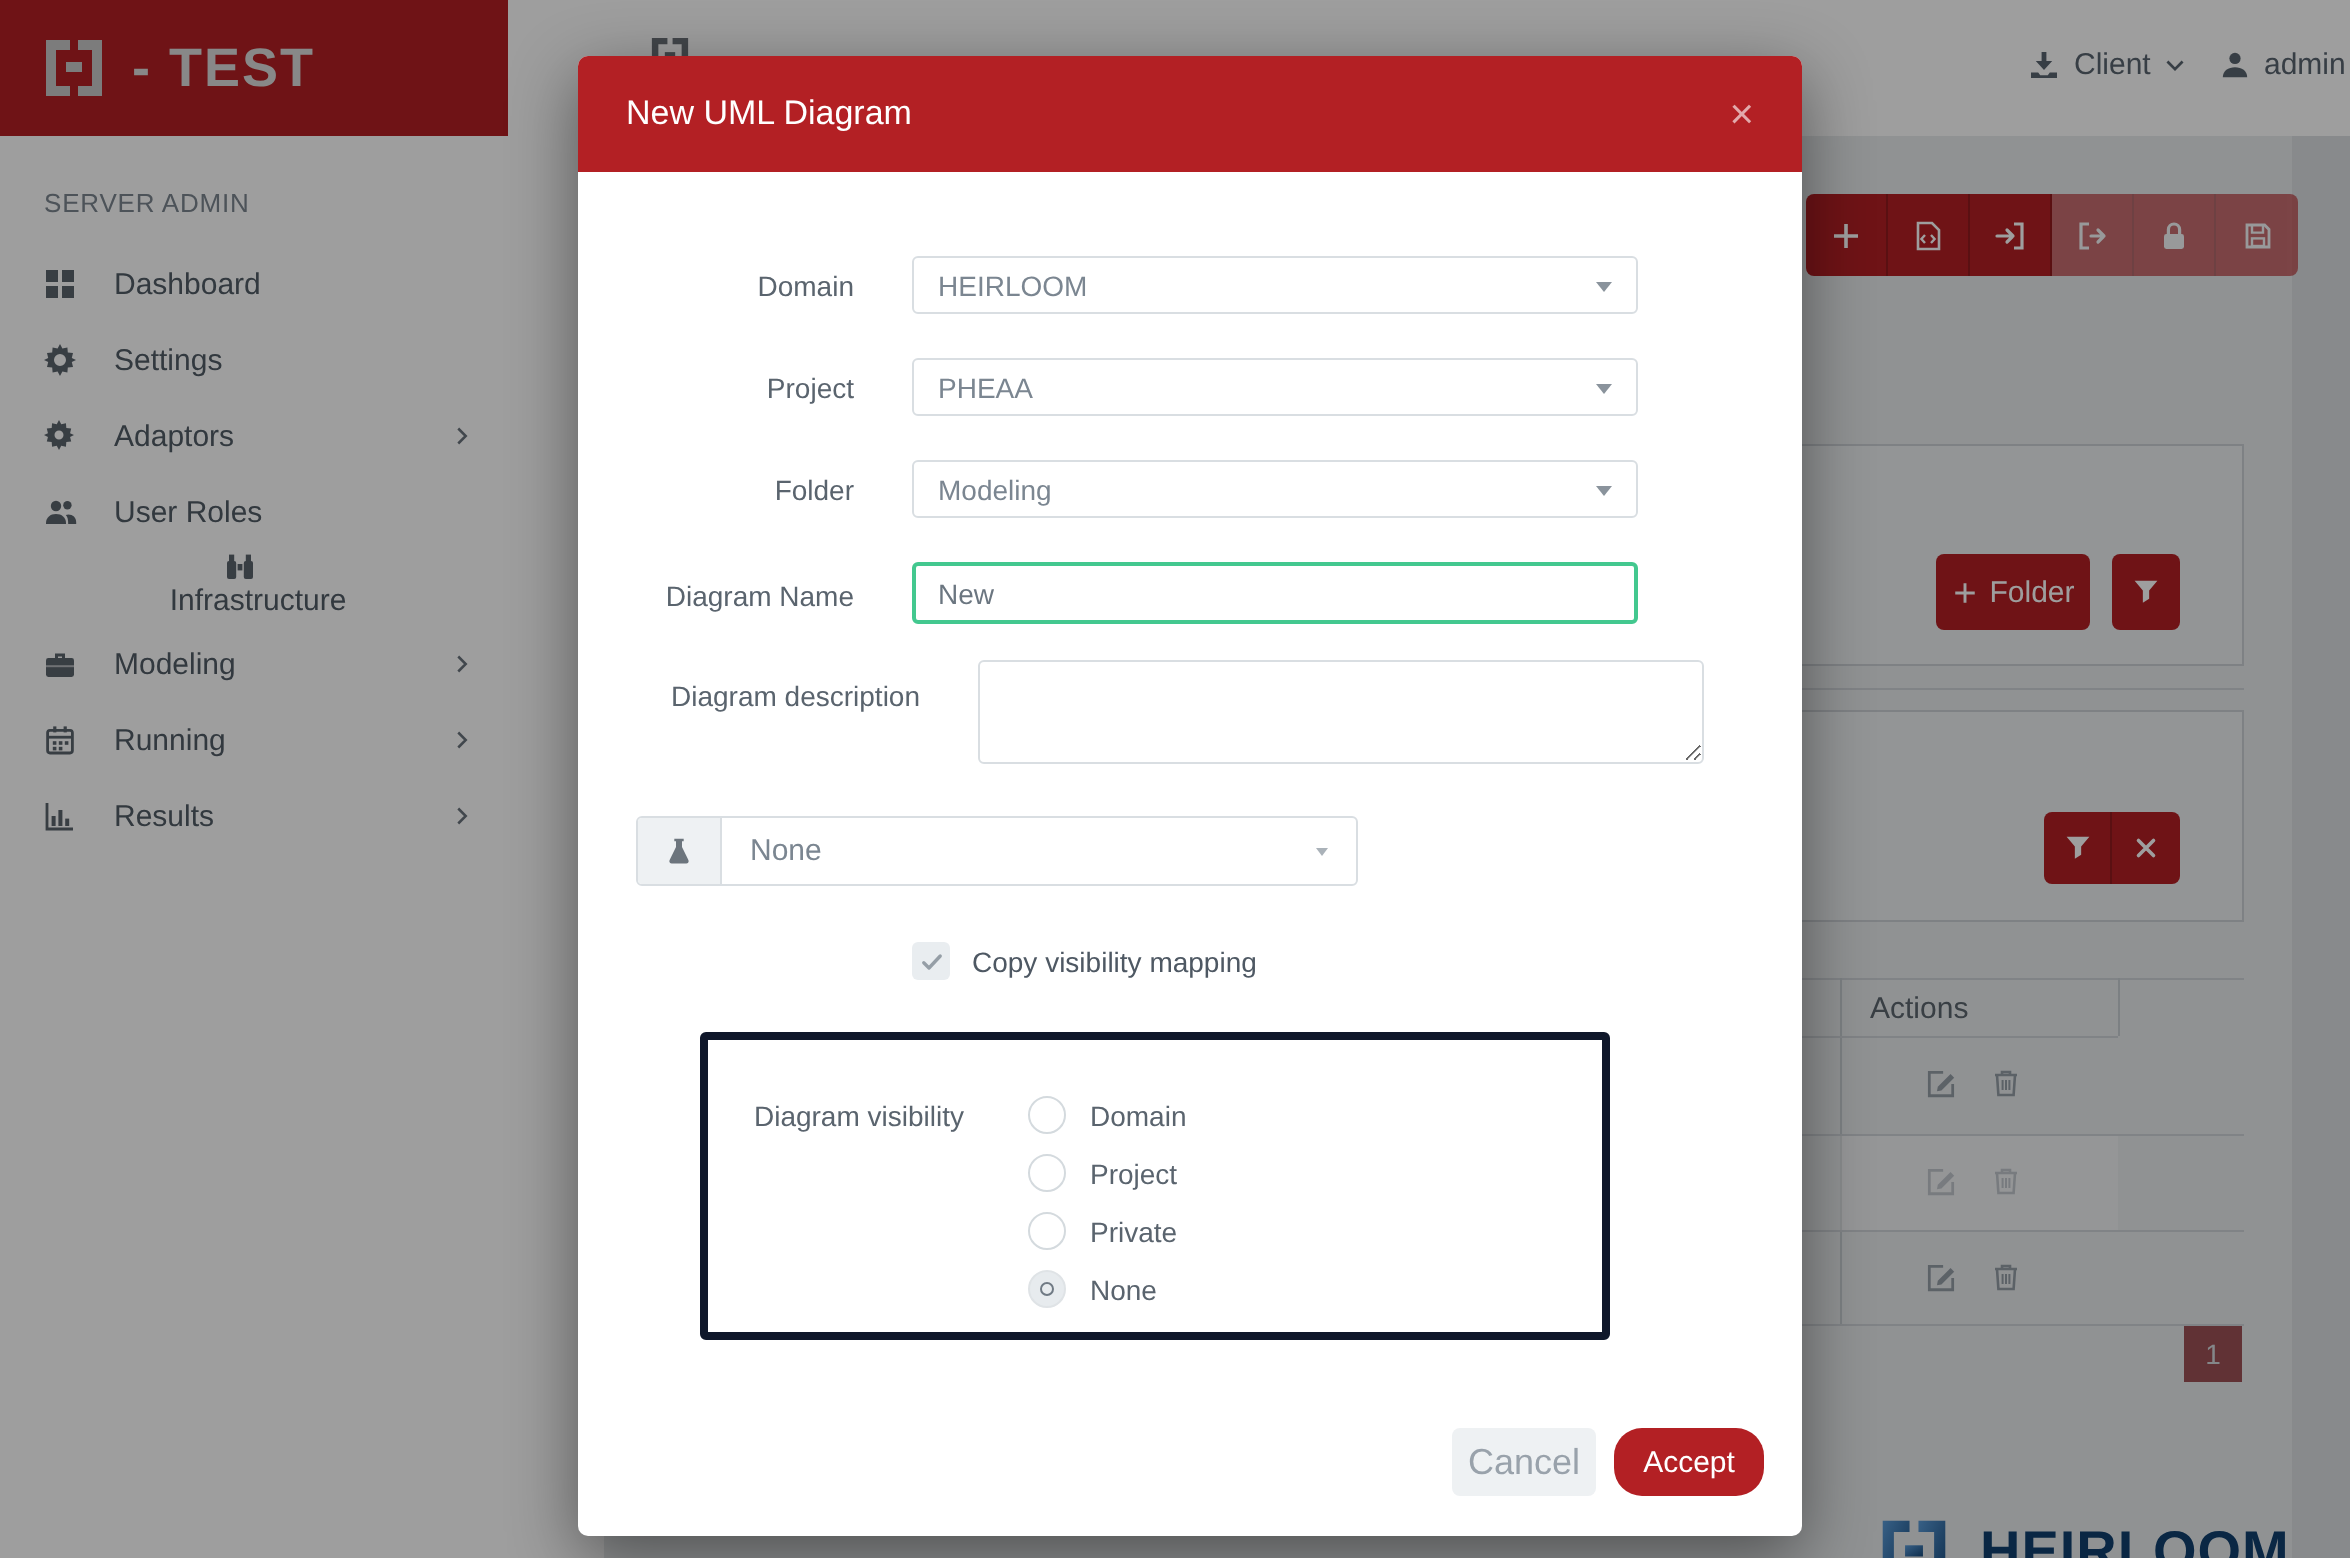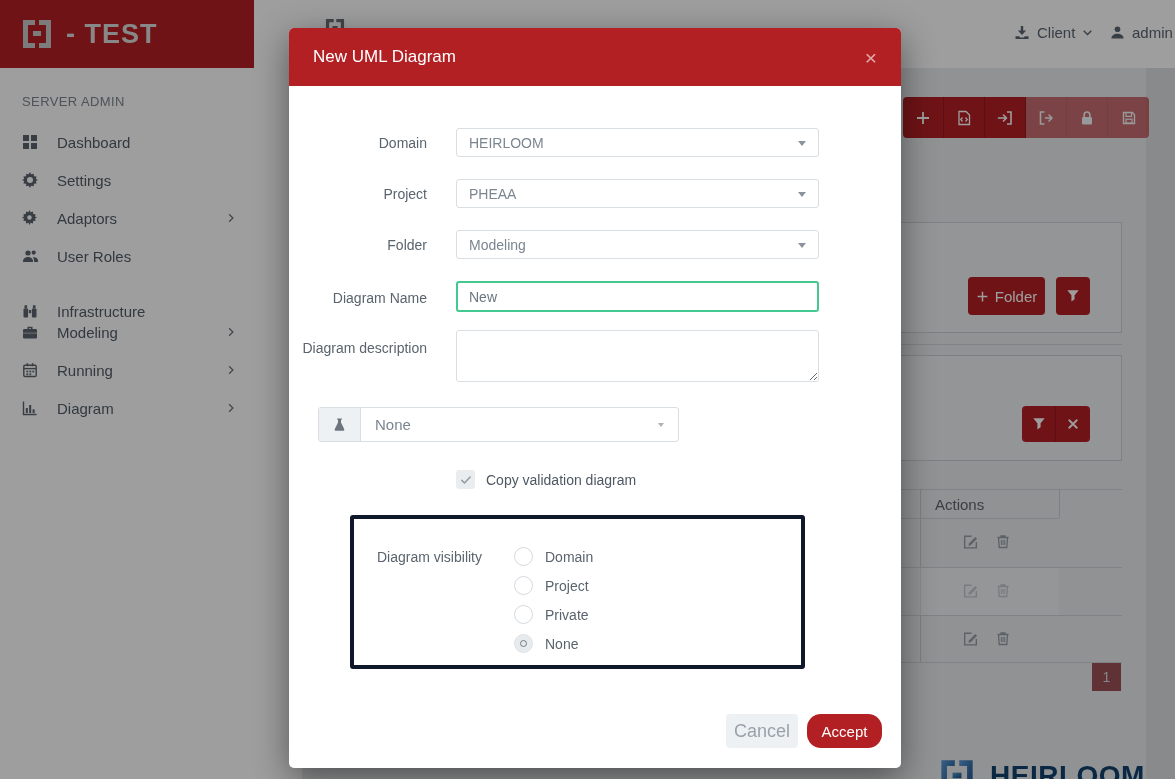--- a/index.html
+++ b/index.html
@@ -331,21 +331,21 @@
         <span class="sicon">
             <svg width="17" height="16" viewBox="0 0 16 16" fill="currentColor">
               <circle cx="5.5" cy="5" r="2.6"></circle>
               <circle cx="11.2" cy="4.6" r="2.1"></circle>
               <path d="M.5 13.5c0-2.8 2.2-4.5 5-4.5s5 1.7 5 4.5v.5H.5z"></path>
               <path d="M11.6 14h4v-.9c0-2.3-1.7-3.8-3.9-3.8-.4 0-.9.1-1.3.2 1 1 1.2 2.5 1.2 4.5z"></path>
             </svg>
           </span>
         <span>User Roles</span>
       </div>
-      <div class="abs side-item" style="top:292px;">
+      <div class="abs side-item" style="top:275px;flex-direction:column;">
         <span class="sicon">
             <svg width="16" height="16" viewBox="0 0 16 16" fill="currentColor">
               <rect x="1.5" y="5.5" width="4.6" height="9" rx="1"></rect>
               <rect x="9.9" y="5.5" width="4.6" height="9" rx="1"></rect>
               <rect x="2.5" y="2.3" width="2.6" height="3.2"></rect>
               <rect x="10.9" y="2.3" width="2.6" height="3.2"></rect>
               <rect x="6.8" y="7" width="2.4" height="3.2"></rect>
             </svg>
           </span>
         <span>Infrastructure</span>
@@ -388,21 +388,21 @@
       </div>
       <div class="abs side-item" style="top:389px;">
         <span class="sicon">
             <svg width="16" height="16" viewBox="0 0 16 16">
               <path d="M1.5 1.5v13h13" fill="none" stroke="currentColor" stroke-width="1.4"></path>
               <rect x="3.8" y="8" width="2" height="5" fill="currentColor"></rect>
               <rect x="7.2" y="5" width="2" height="8" fill="currentColor"></rect>
               <rect x="10.6" y="9.3" width="2" height="3.7" fill="currentColor"></rect>
             </svg>
           </span>
-        <span>Diagram</span>
+        <span>Results</span>
         <span class="chev">
             <svg width="10" height="10" viewBox="0 0 16 16">
               <path d="M5 2l6 6-6 6" fill="none" stroke="currentColor" stroke-width="2"></path>
             </svg>
           </span>
       </div>
     </div>
   </div>
 
   <div class="backdrop"></div>
@@ -439,21 +439,21 @@
       </div>
 
       <div class="frow" style="margin-bottom:18px;">
         <div class="flabel" style="padding-top:8px;">Diagram Name</div>
         <div class="fctrl">
           <input class="txt-input" type="text" value="New" style="">
         </div>
       </div>
 
       <div class="frow" style="margin-bottom:21px;">
-        <div class="flabel" style="padding-top:9px;">Diagram description</div>
+        <div class="flabel" style="padding-top:9px;padding-left:33px;">Diagram description</div>
         <div class="fctrl">
           <textarea class="txt-area" style=""></textarea>
         </div>
       </div>
 
       <div class="frow" style="margin-bottom:0;">
         <div class="fctrl">
           <div class="igroup">
             <span class="prefix">
               <svg width="15" height="15" viewBox="0 0 16 16" fill="currentColor">
@@ -467,21 +467,21 @@
           </div>
         </div>
       </div>
 
       <div class="chk-row">
         <span class="chk checked">
           <svg width="12" height="12" viewBox="0 0 16 16">
               <path d="M2.5 8.5 6 12l7.5-8" fill="none" stroke="#959ea6" stroke-width="2.2" stroke-linecap="round" stroke-linejoin="round"></path>
             </svg>
         </span>
-        <span class="chk-label">Copy validation diagram</span>
+        <span class="chk-label">Copy visibility mapping</span>
       </div>
 
       <div class="vis-box">
         <div class="vis-label">Diagram visibility</div>
         <div class="vis-radios">
           <div class="radio-row">
             <span class="radio"></span>
             <span class="radio-label">Domain</span>
           </div>
           <div class="radio-row">

